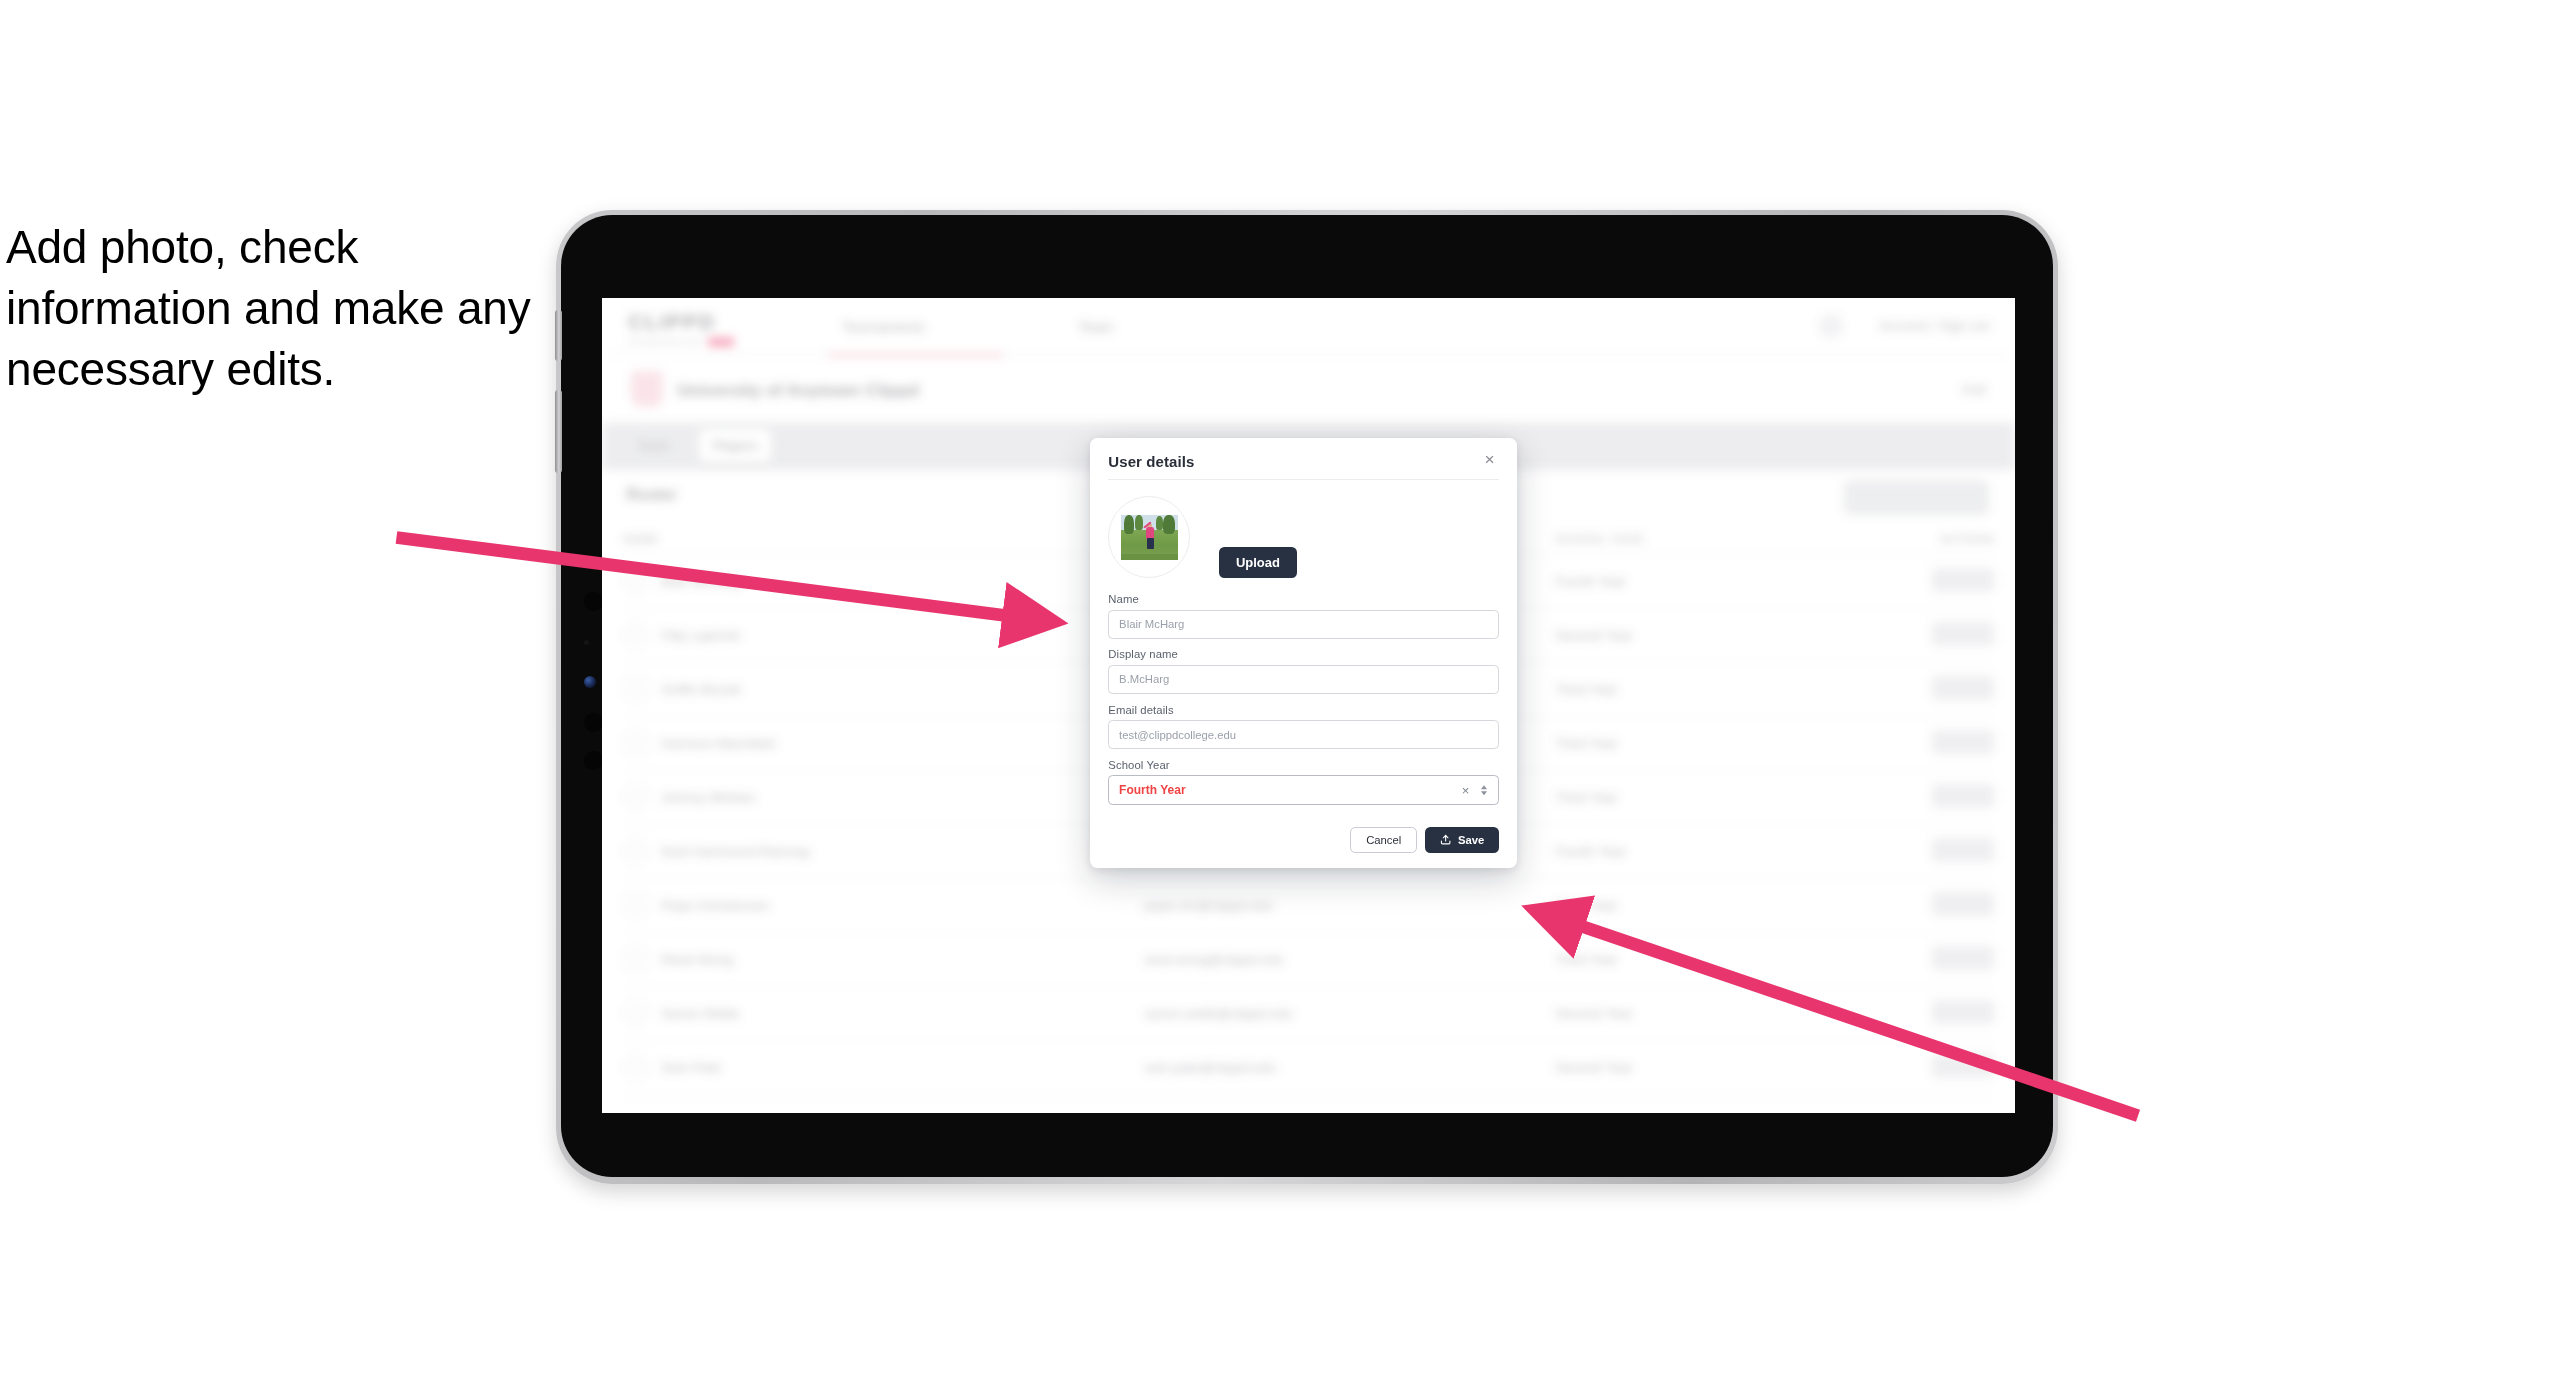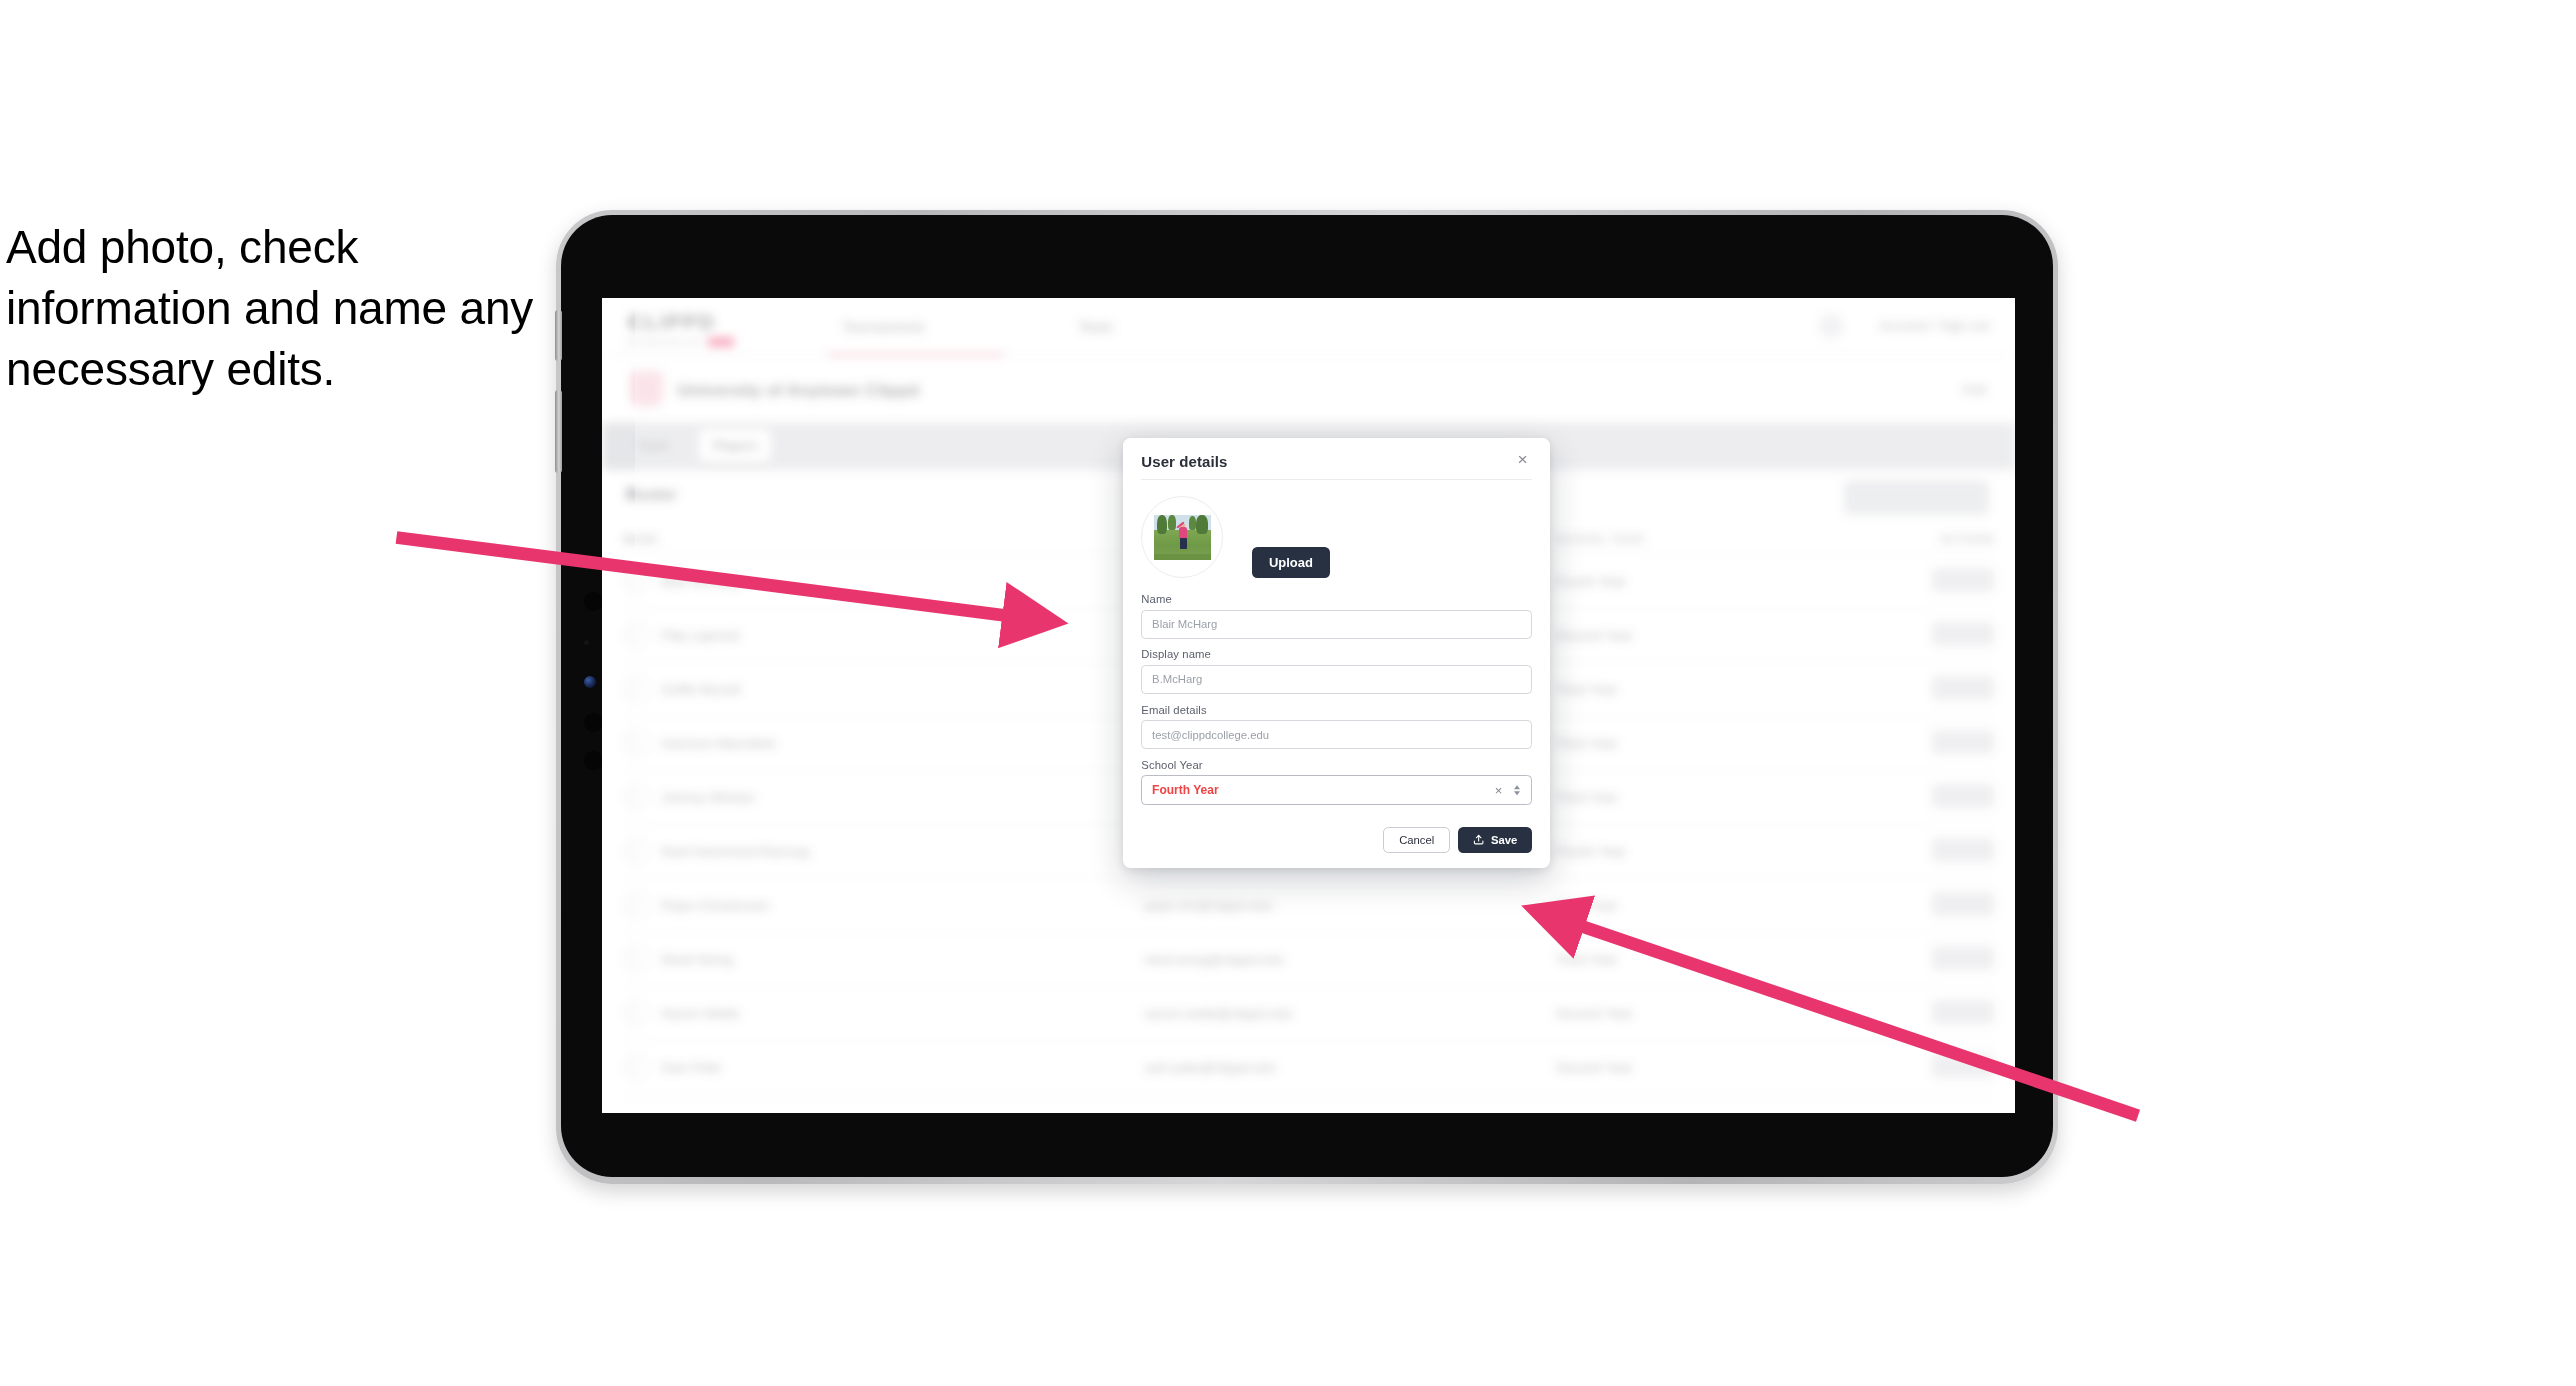--- a/index.html
+++ b/index.html
@@ -112,21 +112,20 @@
   #app-bg {
     position: absolute;
     inset: 0;
     background: #ffffff;
     filter: blur(4.9px);
     opacity: 0.62;
   }
   #app-sharp {
     position: absolute;
     inset: 0;
-    margin-left: 33px;
   }
 
   .nav {
     position: absolute;
     left: 0; top: 0; right: 0;
     height: 57px;
     background: #ffffff;
     border-bottom: 0.8px solid #ececef;
   }
   .brand {
@@ -413,21 +412,21 @@
     display: flex; align-items: center; gap: 6.8px;
     font-family: "Liberation Sans", sans-serif;
   }
   .upload-icon { display: block; }
 </style>
 </head>
 <body>
 
 <div id="stage">
 
-  <div class="callout" id="callout-left">Add photo, check information and name any necessary edits.</div>
+  <div class="callout" id="callout-left">Add photo, check information and make any necessary edits.</div>
 
 
   <div id="tablet">
     <div id="tablet-outer"></div>
     <div id="tablet-body">
       <div class="side-btn" id="btn-power"></div>
       <div class="side-btn" id="btn-vol"></div>
 
       <div class="sensor" id="sensor-1"></div>
       <div class="sensor" id="sensor-2"></div>

